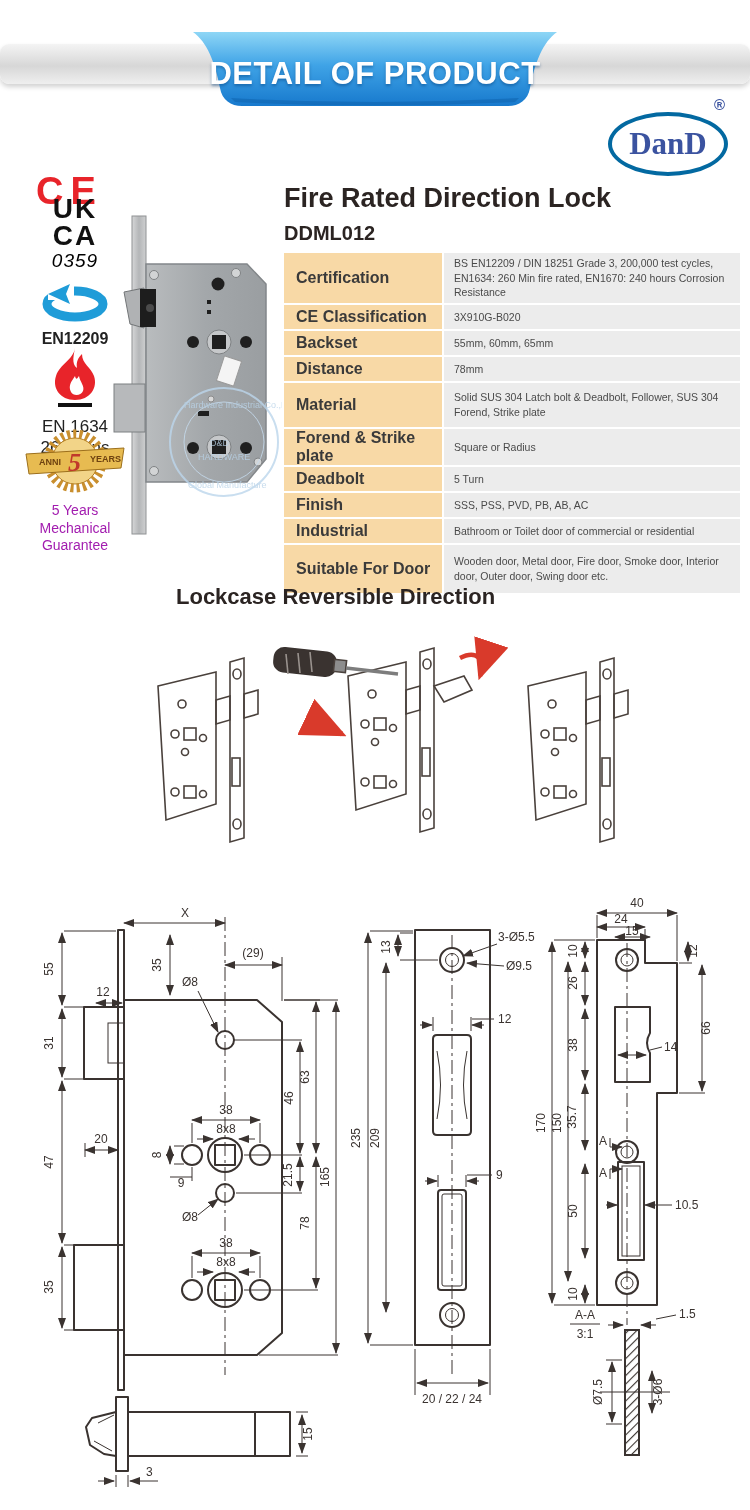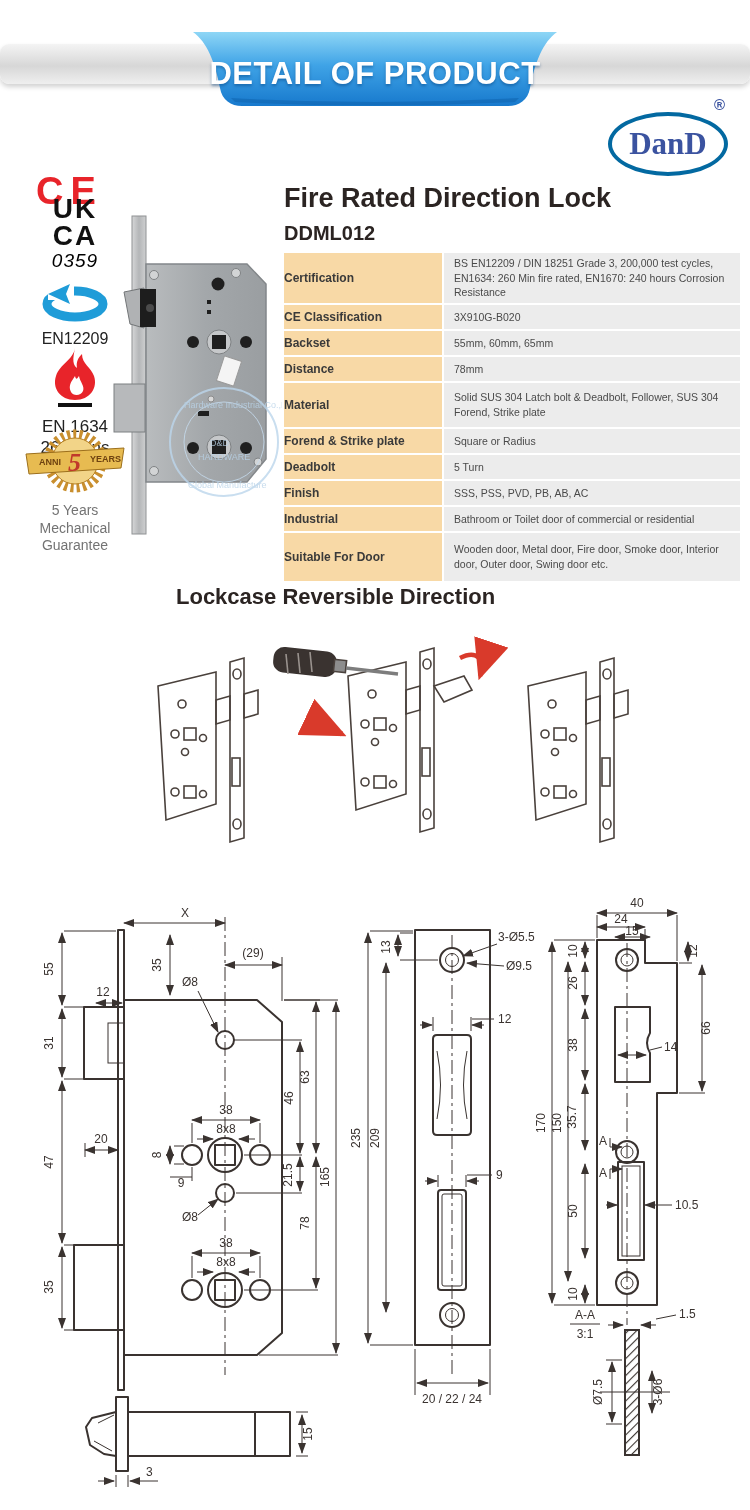--- a/index.html
+++ b/index.html
@@ -15,32 +15,32 @@
   .logo{position:absolute;left:608px;top:112px;width:112px;height:56px;border:4px solid #0369a1;
      border-radius:50%;display:flex;align-items:center;justify-content:center;}
   .logo-text{font-family:"Liberation Serif",serif;font-weight:bold;font-size:31px;color:#3b53a0;}
   .logo-reg{position:absolute;left:714px;top:96px;font-size:15px;color:#3b53a0;font-weight:bold;}
   
   .ce{position:absolute;left:36px;top:146px;font-size:38px;font-weight:bold;color:#e8242a;letter-spacing:7px;margin-top:24px;}
   .ukca{position:absolute;left:40px;top:196px;width:70px;text-align:center;color:#111;
      font-weight:bold;font-size:28px;line-height:.95;letter-spacing:2px;}
   .ukca-code{font-size:19px;font-weight:normal;letter-spacing:1px;margin-top:3px;color:#000000;font-style:italic;}
   .en12209-wrap{position:absolute;left:30px;top:282px;width:90px;text-align:center;}
-  .en12209-label{font-size:16px;color:#222;margin-top:2px;}
+  .en12209-label{font-size:16px;color:#222;margin-top:2px;font-weight:bold;}
   .fire-wrap{position:absolute;left:30px;top:346px;width:90px;text-align:center;}
   .fire-label{font-size:17px;color:#222;line-height:1.25;margin-top:2px;}
   .award-wrap{position:absolute;left:22px;top:428px;width:106px;text-align:center;}
-  .award-caption{font-size:14px;color:#737373;line-height:1.25;margin-top:4px;}
+  .award-caption{font-size:14px;color:#a21caf;line-height:1.25;margin-top:4px;}
   
   .title{position:absolute;left:284px;top:183px;font-size:27px;font-weight:bold;color:#2b2422;}
   .model{position:absolute;left:284px;top:222px;font-size:20px;font-weight:bold;color:#2b2422;}
   .spec{position:absolute;left:284px;top:253px;width:456px;display:flex;flex-direction:column;gap:2px;}
   .row{display:flex;gap:2px;}
   .cell-l{width:158px;flex:none;background:#f8d9a6;display:flex;align-items:center;
-     font-size:12px;font-weight:bold;color:#3a3a3a;box-sizing:border-box;}
+     padding-left:12px;font-size:16px;font-weight:bold;color:#3a3a3a;box-sizing:border-box;}
   .cell-v{flex:1;background:#ececec;display:flex;align-items:center;padding:3px 10px;
      font-size:10.5px;color:#4a4a4a;line-height:1.4;box-sizing:border-box;}
   .h24{min-height:24px;} .h44{min-height:44px;} .h48{min-height:48px;}
   
   .sec2-heading{position:absolute;left:176px;top:584px;font-size:22px;font-weight:bold;color:#2b2422;}
   .diagrams{position:absolute;left:130px;top:630px;}
   
   .photo{position:absolute;left:112px;top:212px;}
   .tech{position:absolute;left:0px;top:855px;}
   .tl{font:12px "Liberation Sans",sans-serif;fill:#3a3330;}

